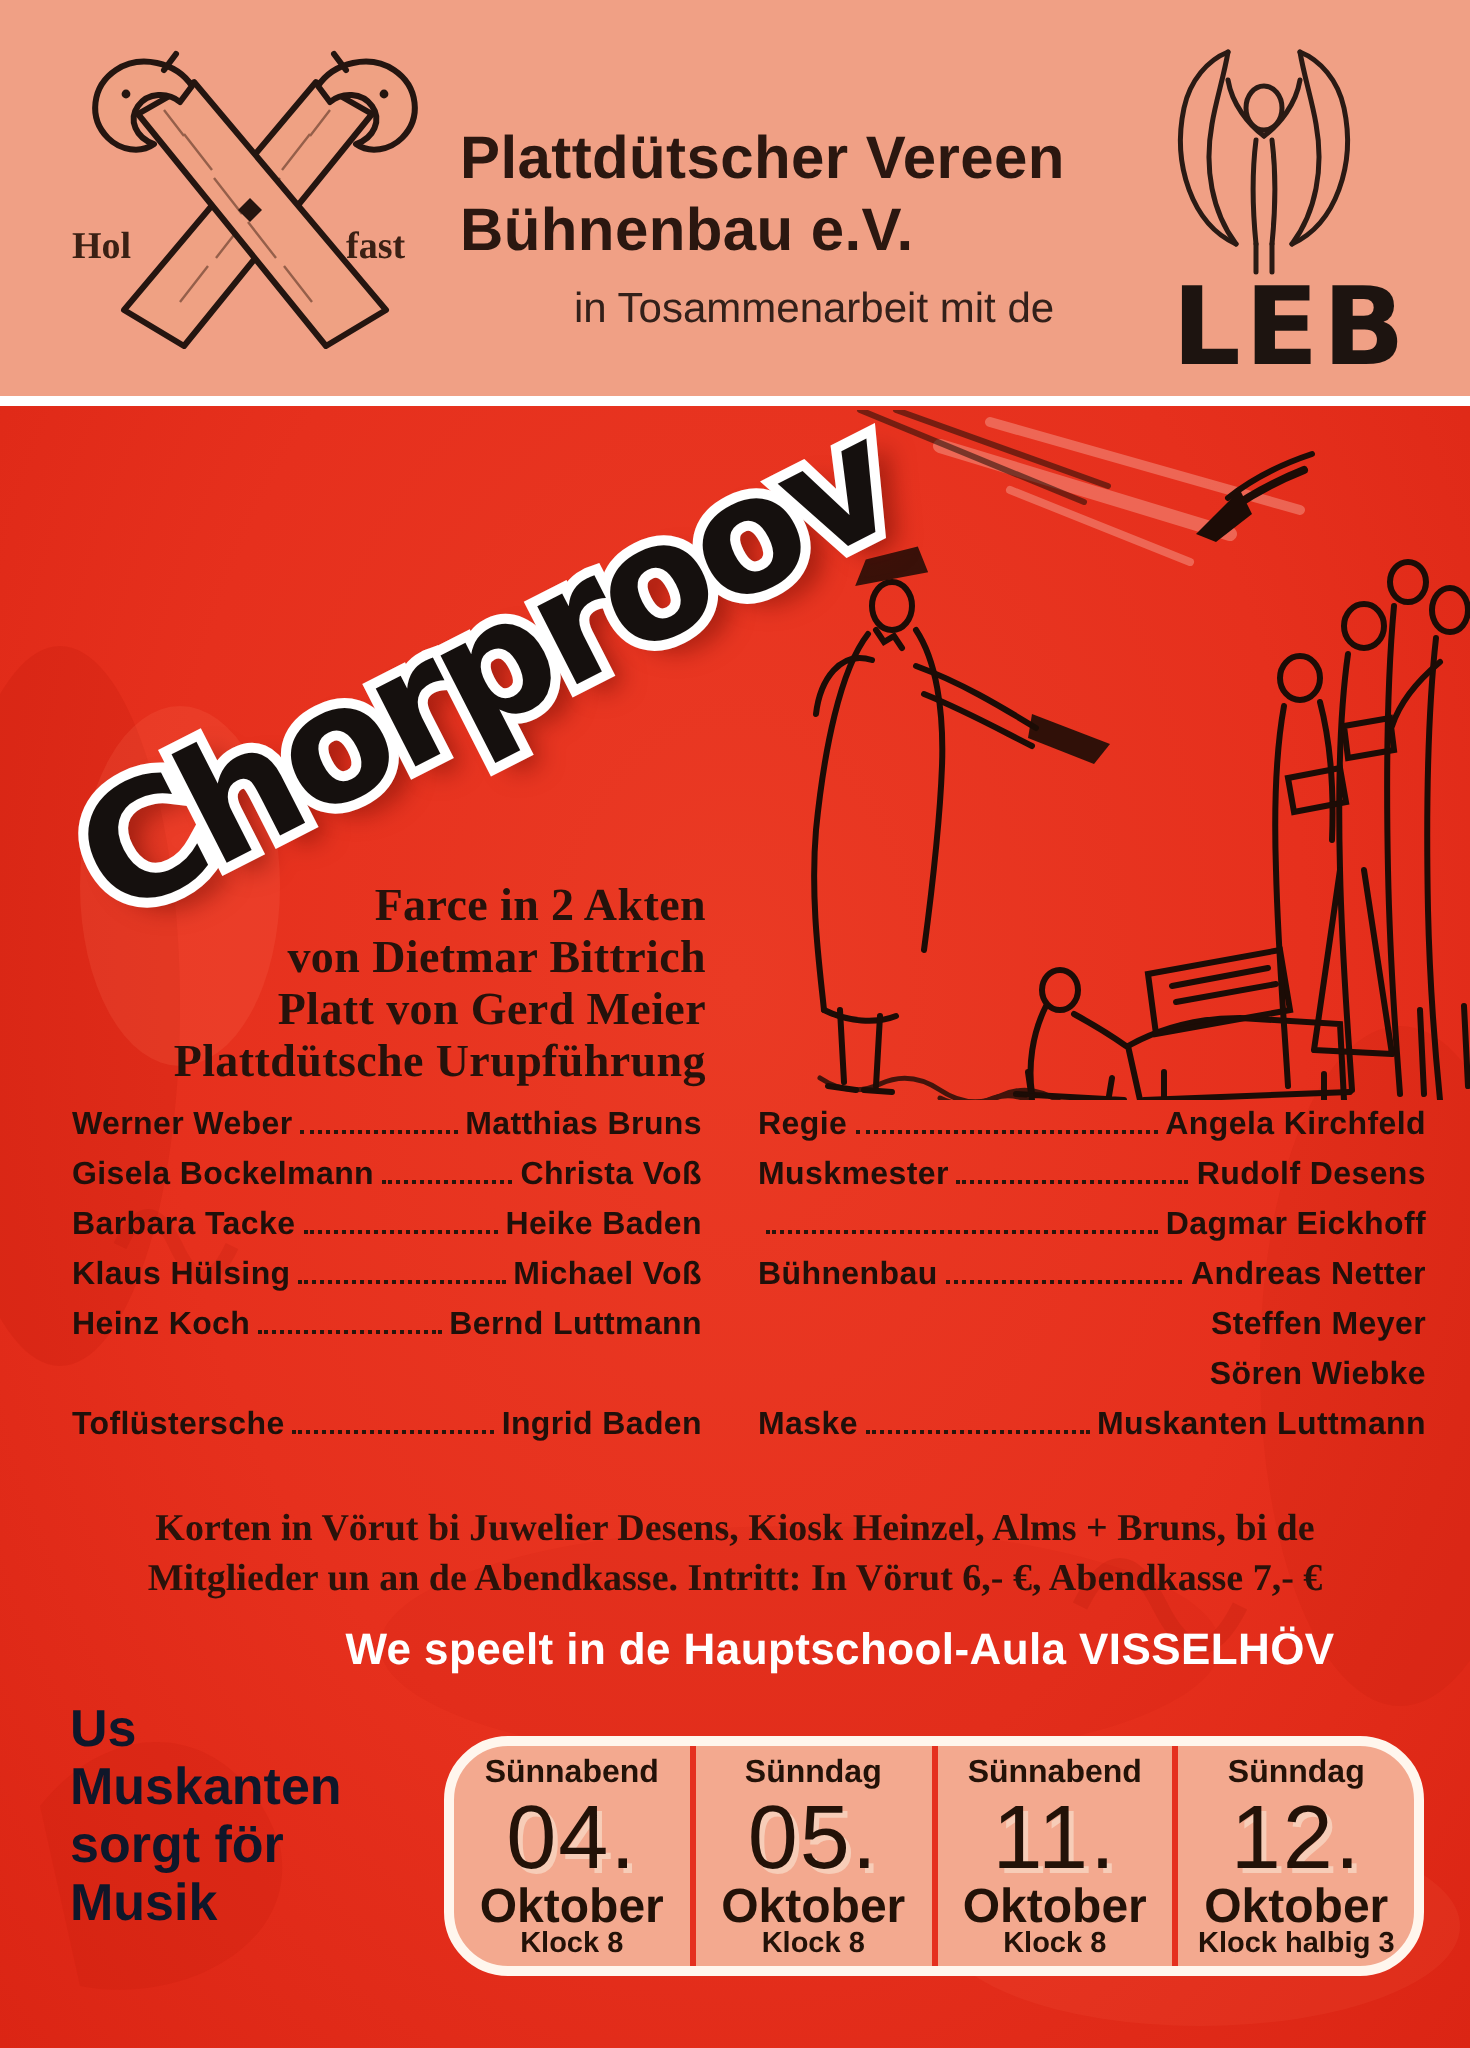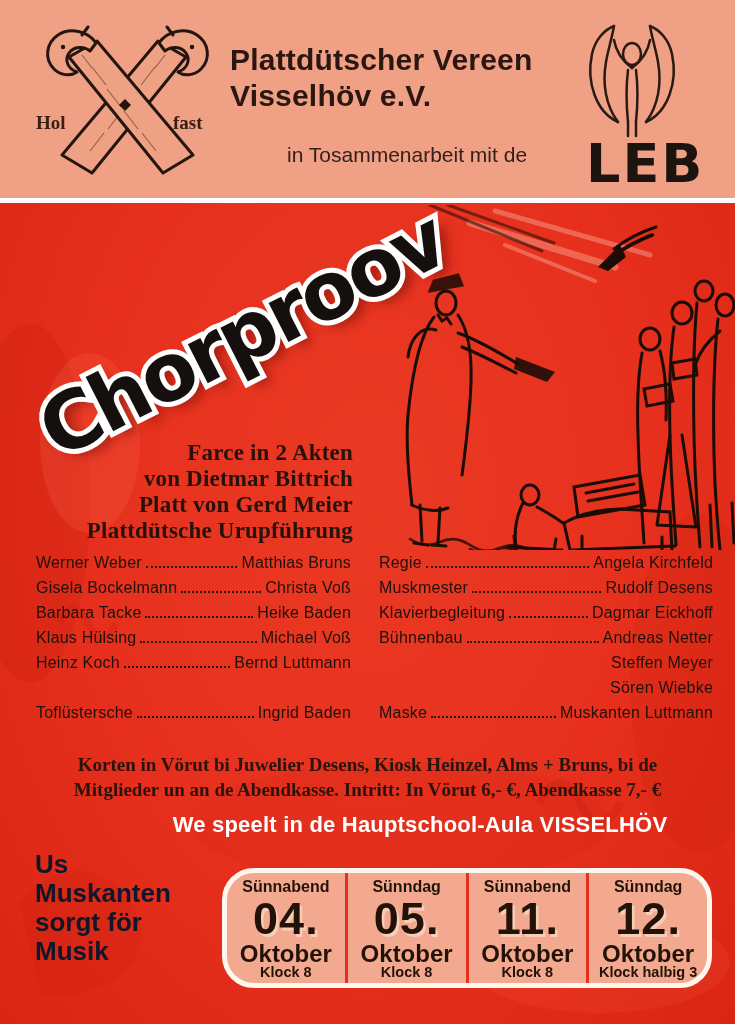--- a/index.html
+++ b/index.html
@@ -4,21 +4,21 @@
 <style>
   html,body{margin:0;padding:0;background:#555;}
   .poster{
     position:relative;width:735px;height:1024px;overflow:hidden;
     font-family:"Liberation Sans",sans-serif;background:#E6301D;
     margin:0 auto;
   }
   
   .header{position:absolute;left:0;top:0;width:735px;height:198px;background:#F0A085;}
   .divider{position:absolute;left:0;top:198px;width:735px;height:5px;background:#FFFFFF;}
-  .org-name{position:absolute;left:230px;top:42px;font-size:30px;line-height:36px;font-weight:800;color:#2B1710;letter-spacing:.2px;}
+  .org-name{position:absolute;left:230px;top:62px;font-size:30px;line-height:36px;font-weight:800;color:#2B1710;letter-spacing:.2px;}
   .coop{position:absolute;left:287px;top:143px;font-size:21px;font-weight:400;color:#33201A;}
   .logo-holfast{position:absolute;left:30px;top:25px;}
   .logo-leb{position:absolute;left:558px;top:22px;}
   .logo-text{font-family:"Liberation Serif",serif;font-weight:700;}
   
   .red-body{position:absolute;left:0;top:203px;width:735px;height:821px;
     background:radial-gradient(ellipse at 50% 35%, #EA3A24 0%, #E6301D 55%, #DB2514 100%);}
   .texture{position:absolute;left:0;top:203px;width:735px;height:821px;z-index:1;pointer-events:none;}
   .illustration{position:absolute;left:350px;top:205px;z-index:2;}
   
@@ -38,21 +38,21 @@
     z-index:-1;
   }
   
   .subtitle{
     position:absolute;left:30px;right:382px;top:440px;z-index:3;
     text-align:right;font-family:"Liberation Serif",serif;font-weight:700;
     font-size:23px;line-height:26px;color:#26120B;letter-spacing:.2px;
   }
   
   .cast{position:absolute;left:36px;right:22px;top:552px;z-index:3;display:flex;gap:28px;
-    font-size:16px;font-weight:400;color:#20100A;letter-spacing:.2px;justify-content:space-between;}
+    font-size:16px;font-weight:700;color:#20100A;letter-spacing:.2px;justify-content:space-between;}
   .cast-col{display:flex;flex-direction:column;}
   .cast-col.left{flex:0 0 315px;}
   .cast-col.right{flex:1;}
   .cast-row{display:flex;height:25px;align-items:baseline;line-height:22px;}
   .cast-row .leader{flex:1;border-bottom:2.4px dotted #2A150C;margin:0 4px 5px 4px;min-width:12px;}
   .cast-row.cont{justify-content:flex-end;}
   .cast-row.spacer{visibility:hidden;}
   
   .tickets{position:absolute;left:20px;right:20px;top:753px;z-index:3;text-align:center;
     font-family:"Liberation Serif",serif;font-weight:700;font-size:19px;line-height:24.5px;color:#2B120A;}
@@ -60,21 +60,21 @@
     font-size:22px;font-weight:800;color:#ffffff;letter-spacing:.2px;}
   
   .music-note{position:absolute;left:35px;top:850px;width:190px;z-index:3;
     font-size:26px;line-height:29px;font-weight:800;color:#0f172a;}
   .dates{position:absolute;left:222px;top:868px;width:490px;height:120px;z-index:3;
     background:#F3A98F;border:5px solid #FFF6ED;border-radius:32px;box-sizing:border-box;
     display:flex;}
   .date-col{flex:1;text-align:center;padding-top:5px;color:#231208;}
   .date-col + .date-col{border-left:3px solid #E5301F;}
   .date-day{font-size:16px;font-weight:800;line-height:18px;}
-  .date-num{font-size:45px;font-weight:700;line-height:46px;letter-spacing:1px;
+  .date-num{font-size:45px;font-weight:400;line-height:46px;letter-spacing:1px;
     text-shadow:2.5px 2.5px 0 #F7CDB8;}
   .date-month{font-size:24px;font-weight:800;line-height:21px;margin-top:1px;}
   .date-time{font-size:14.5px;font-weight:800;line-height:17px;}
 </style>
 </head>
 <body>
 
 <div class="poster">
 
   <div class="header">
@@ -98,21 +98,21 @@
       </g>
       <use href="#hh" transform="translate(195,0) scale(-1,1)"></use>
 
       <polygon points="95,74 101,80 95,86 89,80" fill="#241510"></polygon>
       <text class="logo-text" x="6" y="104" font-size="19" fill="#3A2014">Hol</text>
       <text class="logo-text" x="143" y="104" font-size="19" fill="#3A2014">fast</text>
     </svg>
 
     <div class="org-name">
       <div>Plattdütscher Vereen</div>
-      <div>Visselhöv e.V.</div>
+      <div>Bühnenbau e.V.</div>
     </div>
 
     <div class="coop">in Tosammenarbeit mit de</div>
 
     <svg class="logo-leb" width="165" height="170" viewBox="0 0 165 170">
       <g stroke="#2A1A14" stroke-width="2.5" fill="none" stroke-linecap="round">
 
         <path d="M60,100 C38,90 28,60 34,32 C37,18 46,8 56,4"></path>
         <path d="M60,100 C48,84 44,62 48,40 C50,28 54,16 56,4"></path>
         <path d="M88,100 C110,90 120,60 114,32 C111,18 102,8 92,4"></path>
@@ -263,21 +263,20 @@
         <span class="role">Regie</span>
           <span class="leader"></span>
           <span class="actor">Angela Kirchfeld</span>
       </div>
       <div class="cast-row">
         <span class="role">Muskmester</span>
           <span class="leader"></span>
           <span class="actor">Rudolf Desens</span>
       </div>
       <div class="cast-row">
-        <span class="role">Klavierbegleitung</span>
           <span class="leader"></span>
           <span class="actor">Dagmar Eickhoff</span>
       </div>
       <div class="cast-row">
         <span class="role">Bühnenbau</span>
           <span class="leader"></span>
           <span class="actor">Andreas Netter</span>
       </div>
       <div class="cast-row cont">
         <span class="actor">Steffen Meyer</span>

